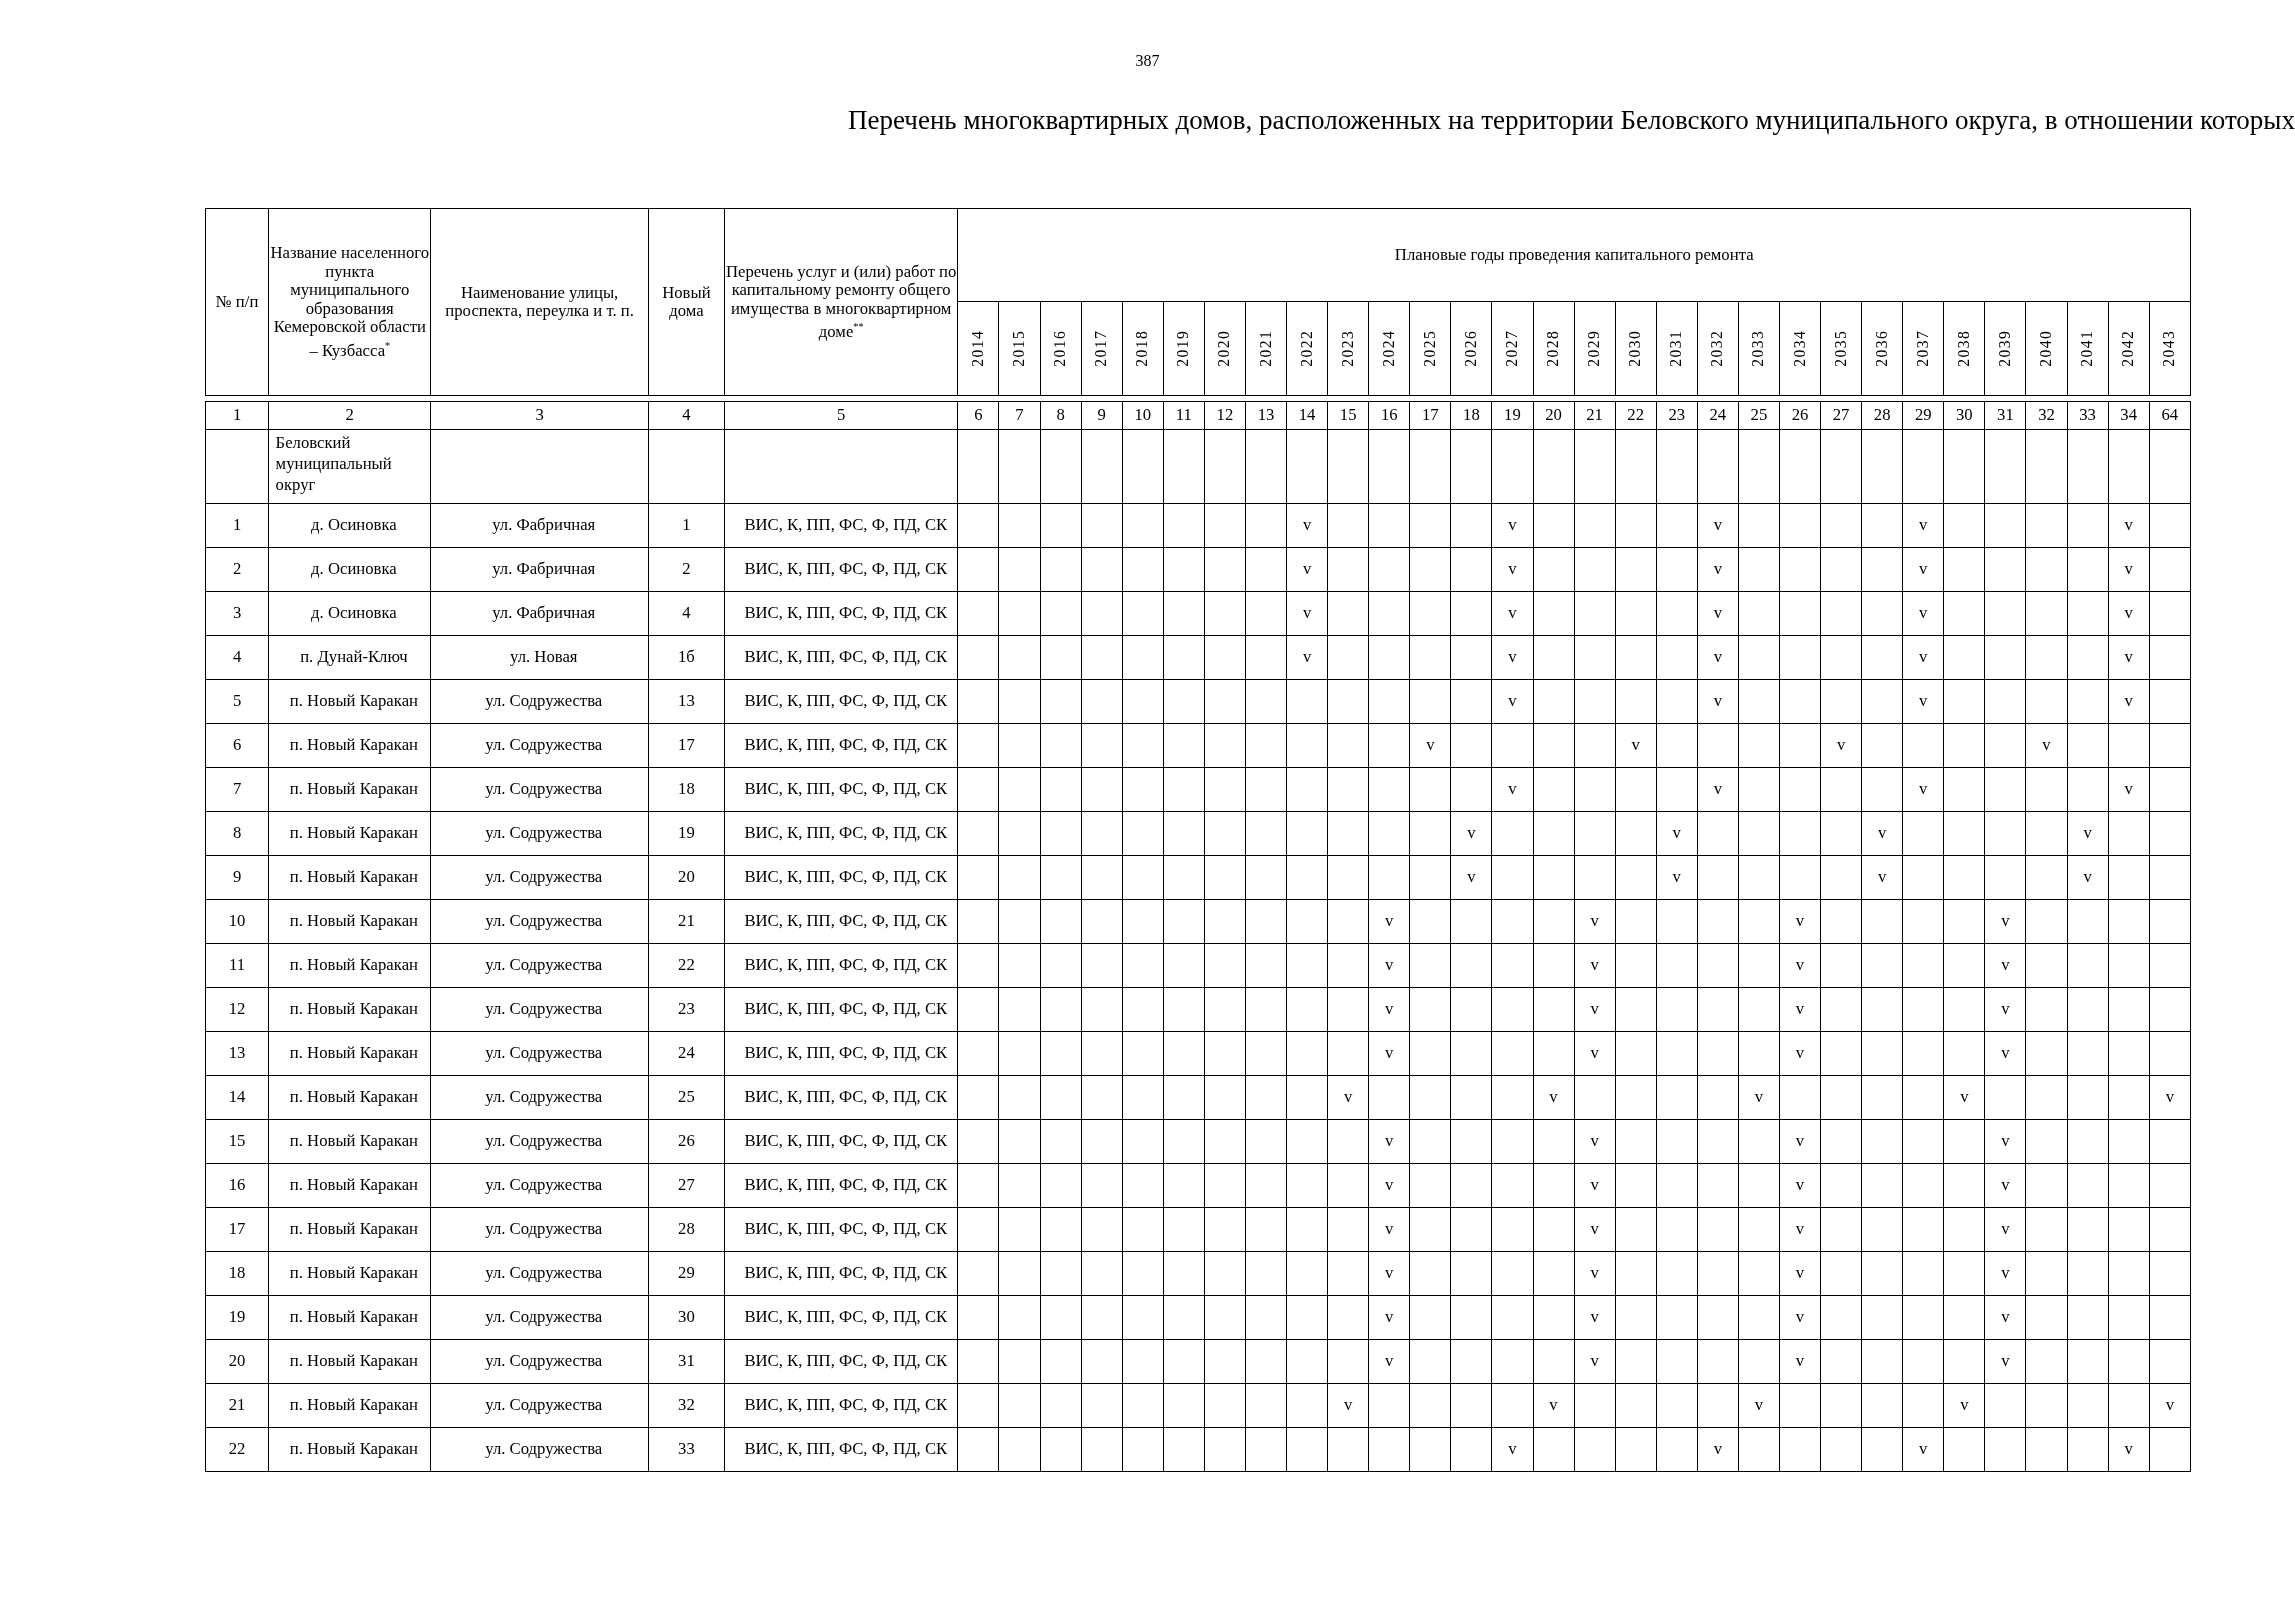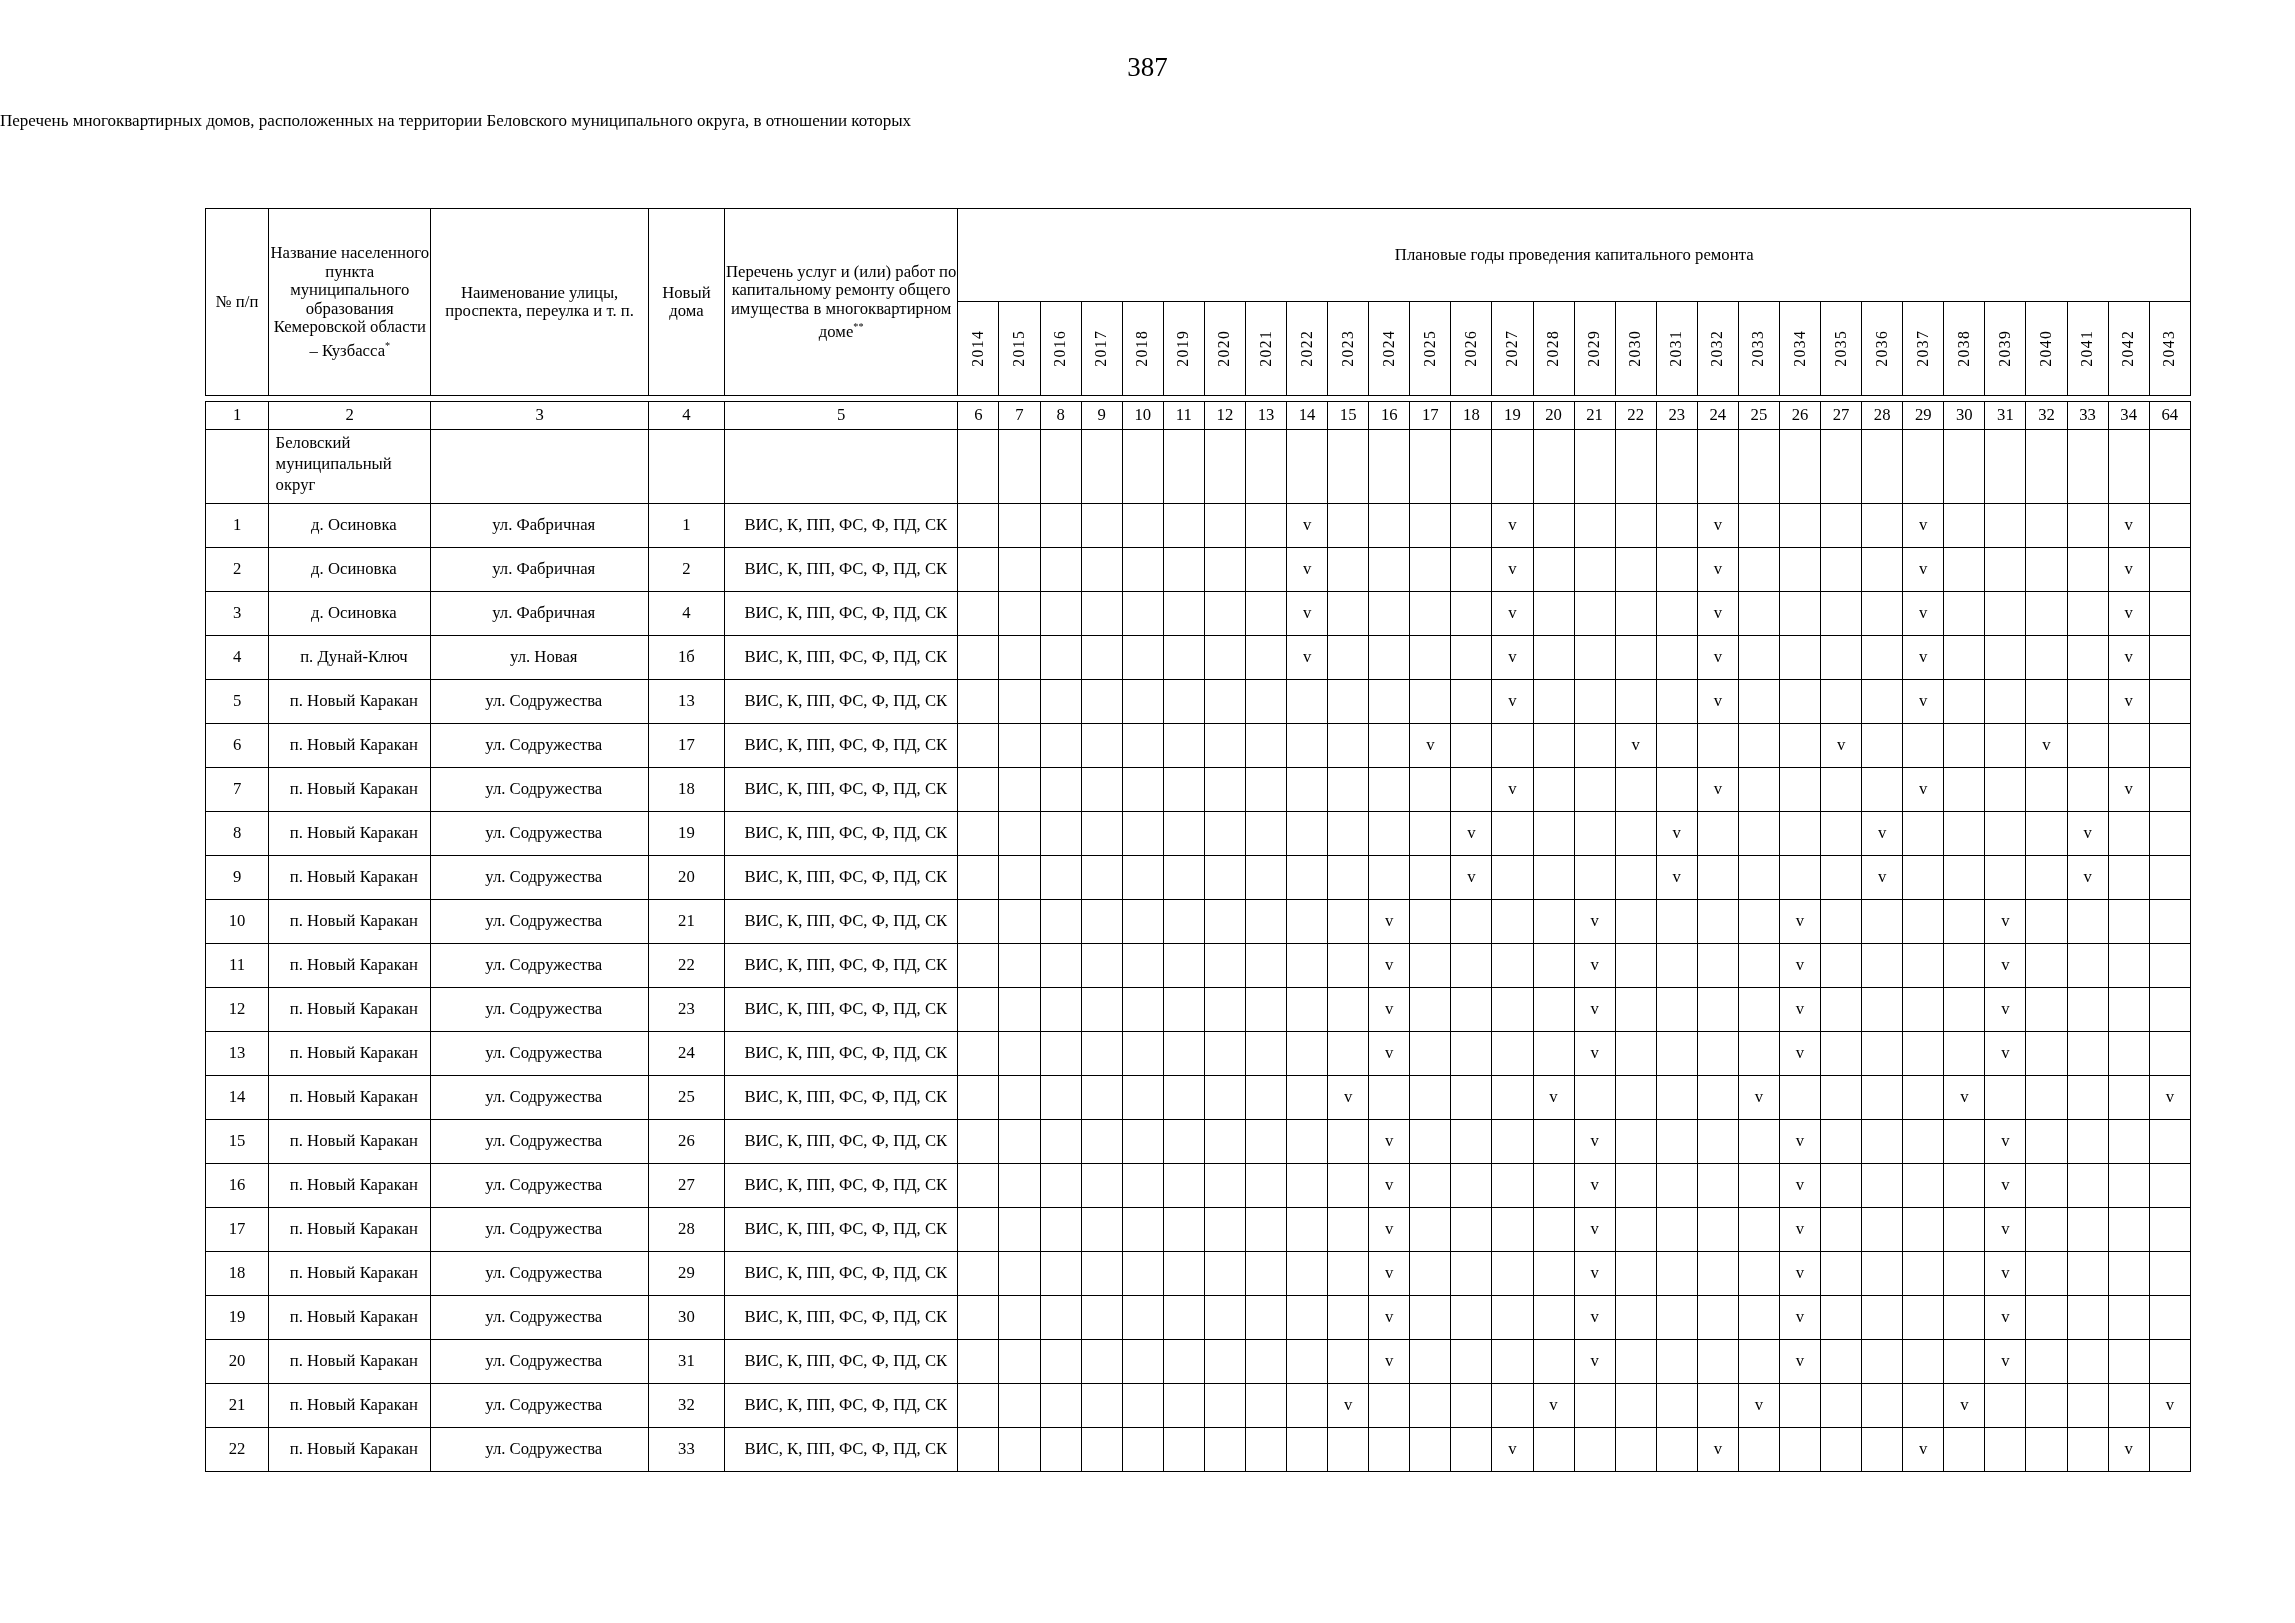--- a/index.html
+++ b/index.html
@@ -1,19 +1,19 @@
 <!DOCTYPE html>
 <html style="font-size:7.4px"><head>
 <meta charset="utf-8">
 <style>
   html, body { margin:0; padding:0; background:#ffffff; }
   body { width:2295px; height:1623px; position:relative; overflow:hidden;
          font-family:"Liberation Serif","DejaVu Serif",serif; color:#000; }
-  .page-number { position:absolute; top:52px; left:0; width:100%; text-align:center; font-size:27px; }
-  .title { position:absolute; top:105px; left:0; width:100%; text-align:left; font-size:17px; line-height:31px; }
+  .page-number { position:absolute; top:52px; left:0; width:100%; text-align:center; font-size:16px; }
+  .title { position:absolute; top:105px; left:0; width:100%; text-align:right; font-size:27px; line-height:31px; }
   table.grid { position:absolute; left:205px; top:208px; border-collapse:collapse; table-layout:fixed; width:1986px; }
   table.grid td, table.grid th { border:1.4px solid #000; padding:0; font-weight:normal; font-size:16.7px; line-height:18.5px; vertical-align:middle; }
   table.grid th { text-align:center; }
   .c1 { width:63px; } .c2 { width:162px; } .c3 { width:217px; } .c4 { width:76px; } .c5 { width:233px; }
   .cy { width:41px; }
   .hdr-main { height:93px; }
   .hdr-years { height:94px; }
   .year-label { display:inline-block; transform:rotate(-90deg); white-space:nowrap; font-size:15.7px; letter-spacing:1.4px; }
   tr.colnums td { height:27px; text-align:center; font-size:16.7px; }
   tr.spacer td { height:4.6px; border-left:none; border-right:none; }

